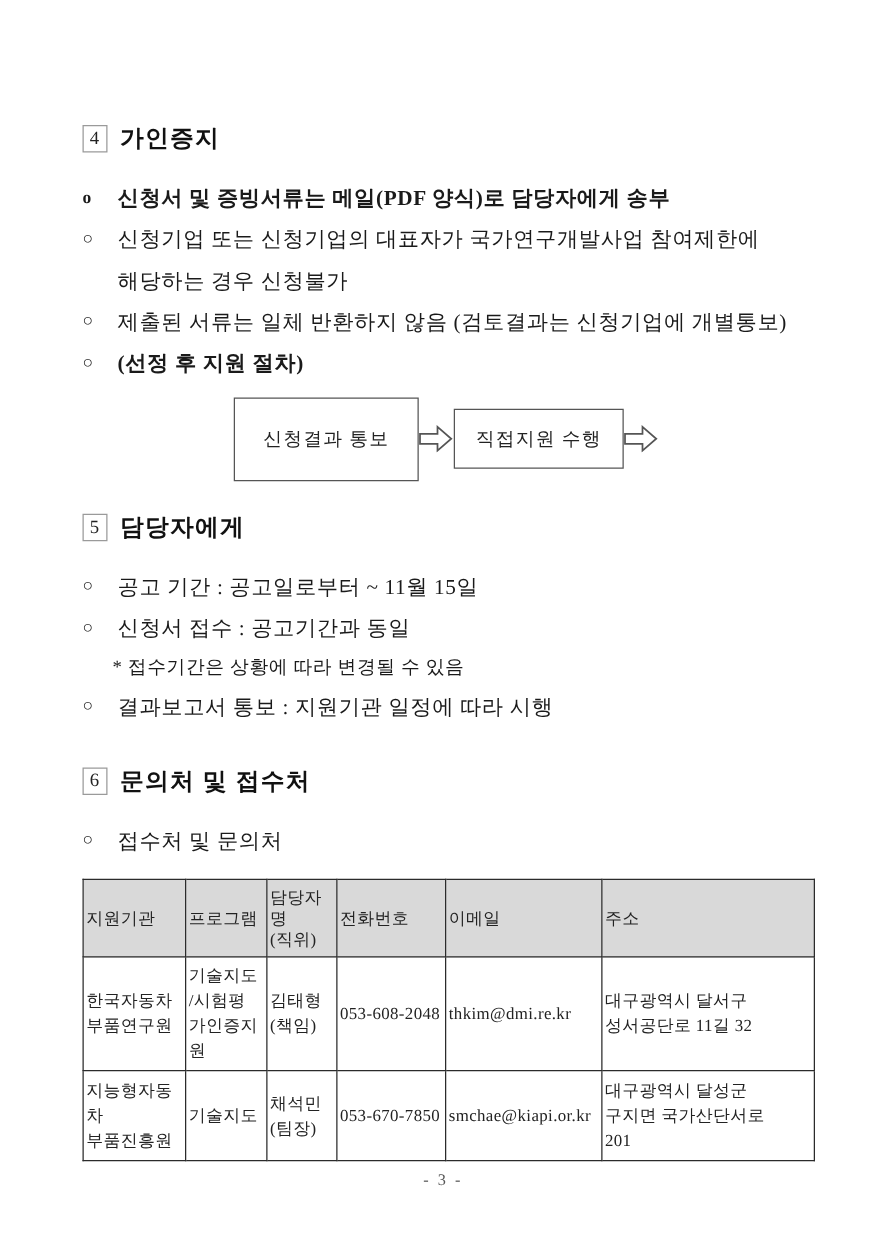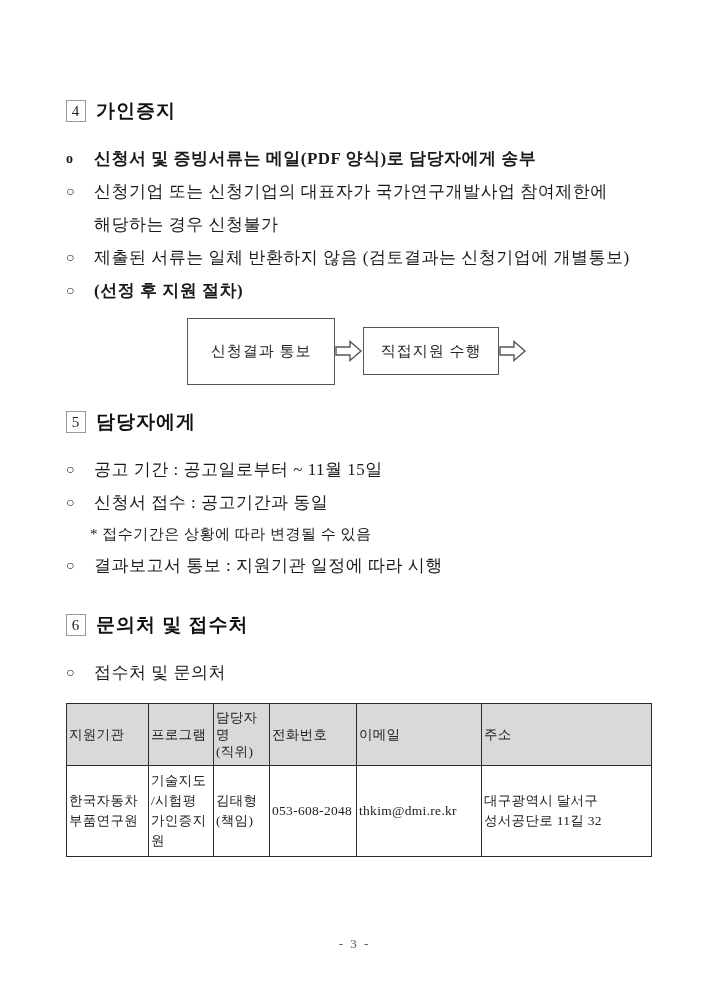--- a/index.html
+++ b/index.html
@@ -207,18 +207,30 @@
 /시험평
 가인증지
 원</td>
         <td>김태형
 (책임)</td>
         <td class="phone">053-608-2048</td>
         <td class="email">thkim@dmi.re.kr</td>
         <td>대구광역시 달서구
 성서공단로 11길 32</td>
       </tr>
+      <tr class="r3">
+        <td>지능형자동차
+부품진흥원</td>
+        <td>기술지도</td>
+        <td>채석민
+(팀장)</td>
+        <td class="phone">053-670-7850</td>
+        <td class="email">smchae@kiapi.or.kr</td>
+        <td>대구광역시 달성군
+구지면 국가산단서로
+201</td>
+      </tr>
     </tbody>
   </table>
 
 </div>
 
 <div class="footer">- 3 -</div>
 
 </body></html>

